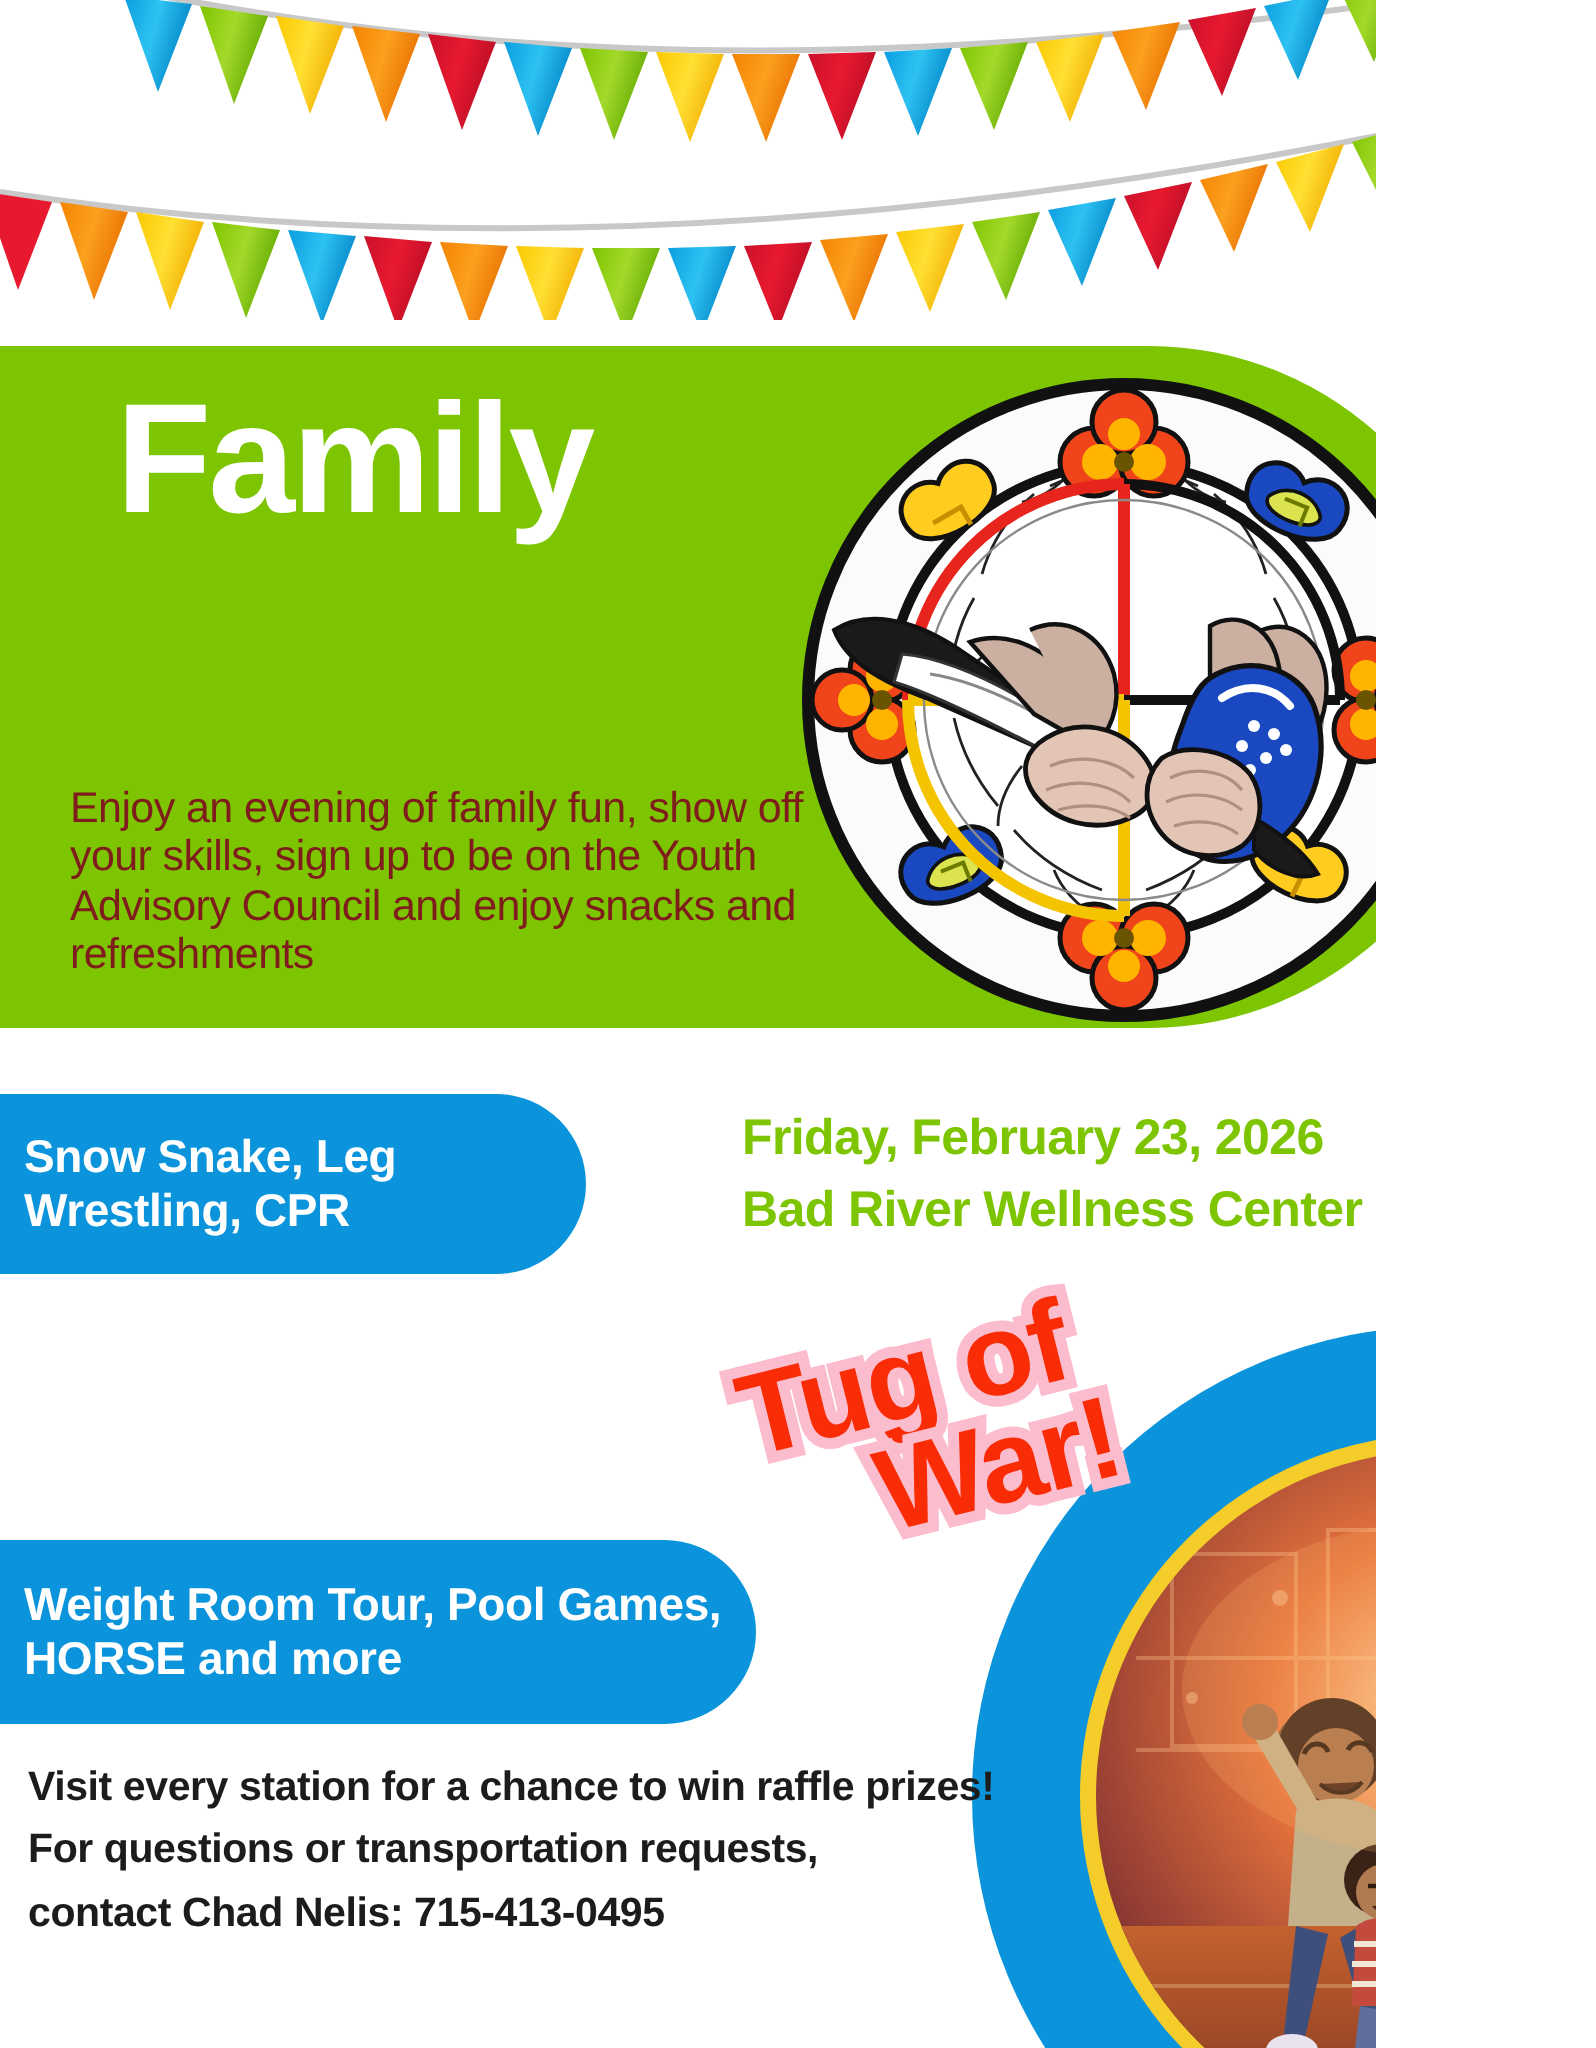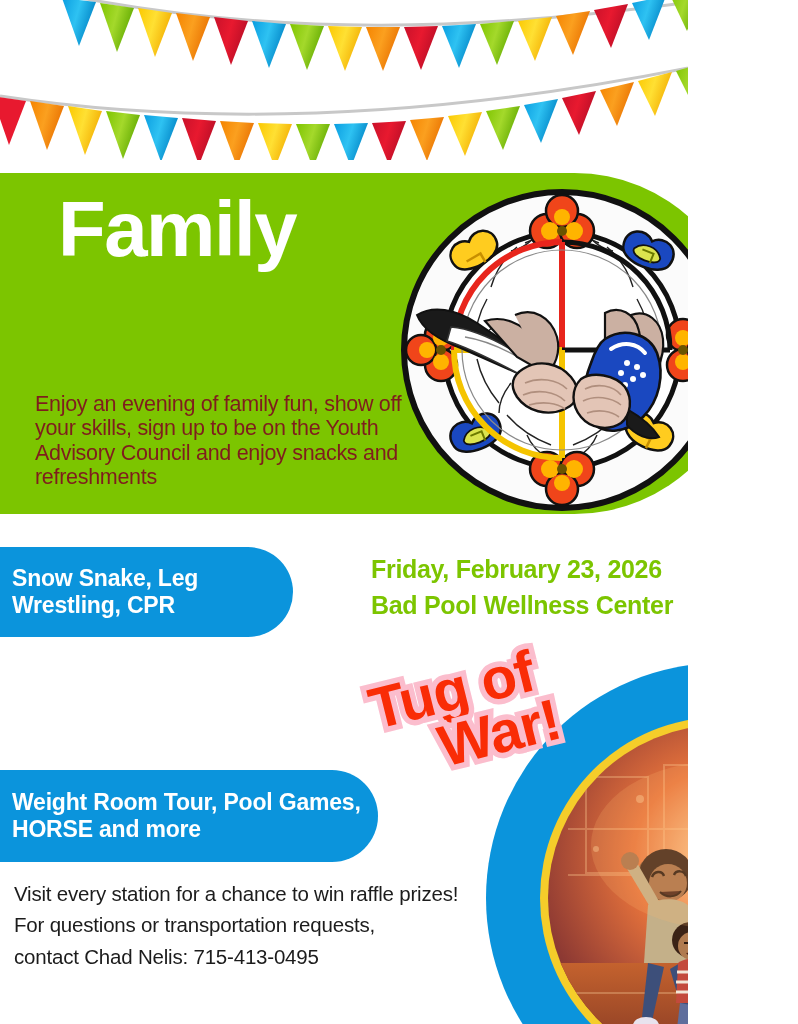--- a/index.html
+++ b/index.html
@@ -159,21 +159,21 @@
   .contact {
     position: absolute;
     left: 14px;
     top: 878px;
     width: 520px;
     color: #1c1c1c;
     font-size: 20.5px;
     line-height: 1.53;
     letter-spacing: -0.2px;
   }
-  .contact div { white-space: nowrap; }
+  .contact div { white-space: nowrap; font-weight: bold; }
 </style>
 </head>
 <body>
 
 <div id="flyer">
 
   <svg class="bunting" viewBox="0 0 798 160" xmlns="http://www.w3.org/2000/svg">
     <defs>
       <linearGradient id="gRed" x1="0" y1="0" x2="1" y2="0.4">
         <stop offset="0%" stop-color="#c9112a"></stop>
@@ -382,21 +382,21 @@
       <path d="M184,214 C196,208 212,210 222,218" fill="none" stroke="#b08f7e" stroke-width="1.6"></path>
       <path d="M188,226 C200,222 212,224 220,230" fill="none" stroke="#b08f7e" stroke-width="1.6"></path>
     </g>
   </svg>
 
   <div class="pill pill-1">Snow Snake, Leg Wrestling, CPR</div>
   <div class="pill pill-3">Weight Room Tour, Pool Games, HORSE and more</div>
 
   <div class="event-details">
     <div>Friday, February 23, 2026</div>
-    <div>Bad Pool Wellness Center</div>
+    <div>Bad River Wellness Center</div>
   </div>
 
   <div class="photo-circle">
     <div class="photo-ring"></div>
     <div class="photo-inner">
       <svg viewBox="0 0 346 346" width="346" height="346" xmlns="http://www.w3.org/2000/svg">
         <defs>
           <radialGradient id="gymGlow" cx="0.5" cy="0.38" r="0.72">
             <stop offset="0%" stop-color="#ffd9a0"></stop>
             <stop offset="35%" stop-color="#e8743c"></stop>

